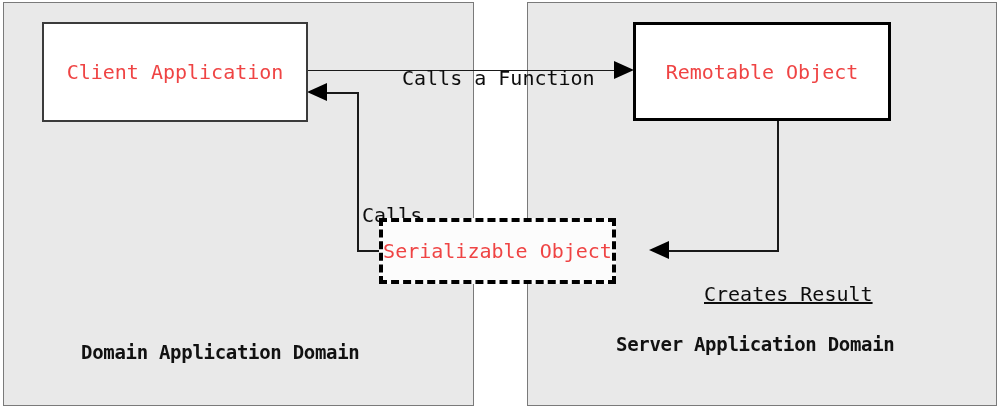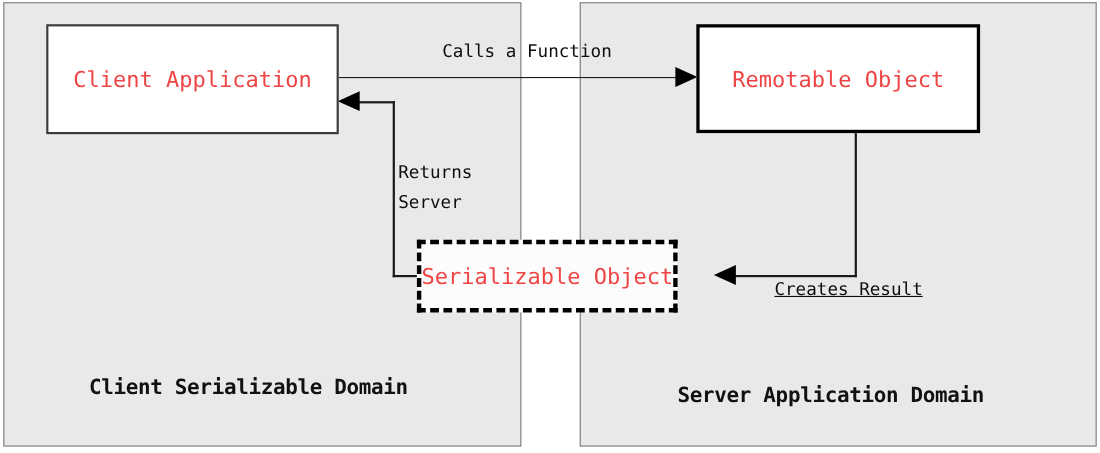--- a/index.html
+++ b/index.html
@@ -43,21 +43,21 @@
     letter-spacing: -0.3px;
     color: #111111;
     white-space: nowrap;
   }
   #client-domain-label {
     left: 81px;
     top: 341px;
   }
   #server-domain-label {
     left: 616px;
-    top: 348px;
+    top: 333px;
   }
 
   
   .node-box {
     position: absolute;
     background: #ffffff;
     box-sizing: border-box;
     display: flex;
     align-items: center;
     justify-content: center;
@@ -81,21 +81,20 @@
     height: 99px;
     border: 3px solid #000000;
   }
   #serializable-object-box {
     left: 379px;
     top: 218px;
     width: 237px;
     height: 66px;
     border: 4px dashed #000000;
     background: #fcfcfc;
-    justify-content: flex-end;
   }
 
   
   .line-h {
     position: absolute;
     height: 0;
     border-top-style: solid;
     border-top-color: #1a1a1a;
   }
   .line-v {
@@ -117,24 +116,25 @@
   .arrow-left {
     border-top: 9px solid transparent;
     border-bottom: 9px solid transparent;
     border-right: 20px solid #000000;
   }
 
   
   .edge-label {
     position: absolute;
     font-family: "DejaVu Sans Mono", "Liberation Mono", monospace;
-    font-size: 16px;
+    font-size: 20px;
     color: #0d0d0d;
     white-space: pre;
     line-height: 27px;
+    margin-top: 32px;
   }
   #calls-a-function-label {
     left: 402px;
     top: 33px;
   }
   #returns-result-label {
     left: 362px;
     top: 143px;
   }
   #creates-result-label {
@@ -200,32 +200,32 @@
 </style>
 </head>
 <body>
 
 <div id="canvas">
 
   <div id="client-domain" class="domain-panel"></div>
 
   <div id="server-domain" class="domain-panel"></div>
 
-  <div id="client-domain-label" class="domain-label">Client Serializable Domain</div>
+  <div id="client-domain-label" class="domain-label">Domain Application Domain</div>
   <div id="server-domain-label" class="domain-label">Server Application Domain</div>
 
   <div id="calls-line" class="line-h"></div>
   <div id="calls-arrowhead" class="arrowhead arrow-right"></div>
   <div id="calls-a-function-label" class="edge-label">Calls a Function</div>
 
   <div id="returns-line-bottom" class="line-h"></div>
   <div id="returns-line-vertical" class="line-v"></div>
   <div id="returns-line-top" class="line-h"></div>
   <div id="returns-arrowhead" class="arrowhead arrow-left"></div>
-  <div id="returns-result-label" class="edge-label"><span>Returns</span><br><span>Server</span></div>
+  <div id="returns-result-label" class="edge-label"><br><span>Calls</span></div>
 
   <div id="creates-line-vertical" class="line-v"></div>
   <div id="creates-line-horizontal" class="line-h"></div>
   <div id="creates-arrowhead" class="arrowhead arrow-left"></div>
   <div id="creates-result-label" class="edge-label">Creates Result</div>
 
   <div id="client-application-box" class="node-box">
       <span>Client Application</span>
     </div>
 

